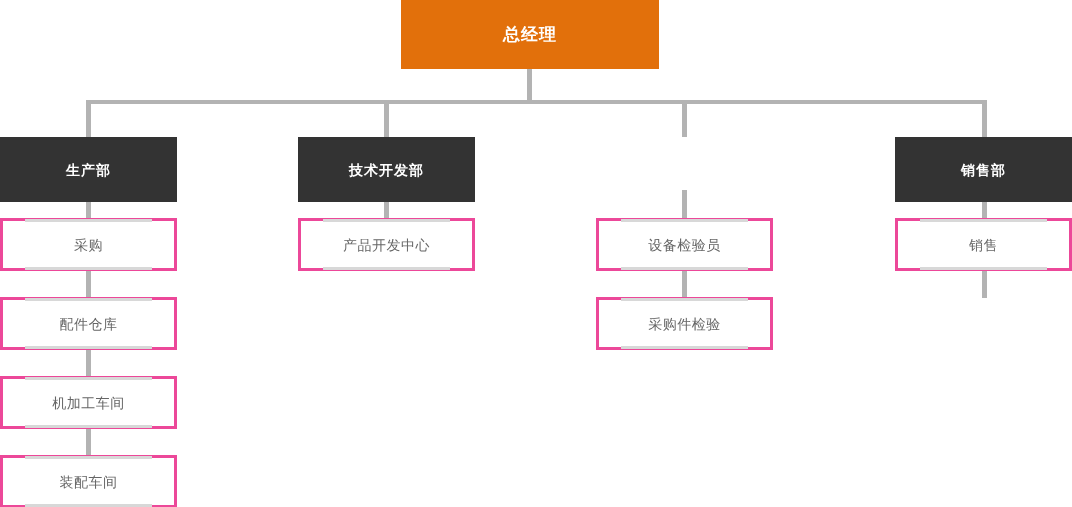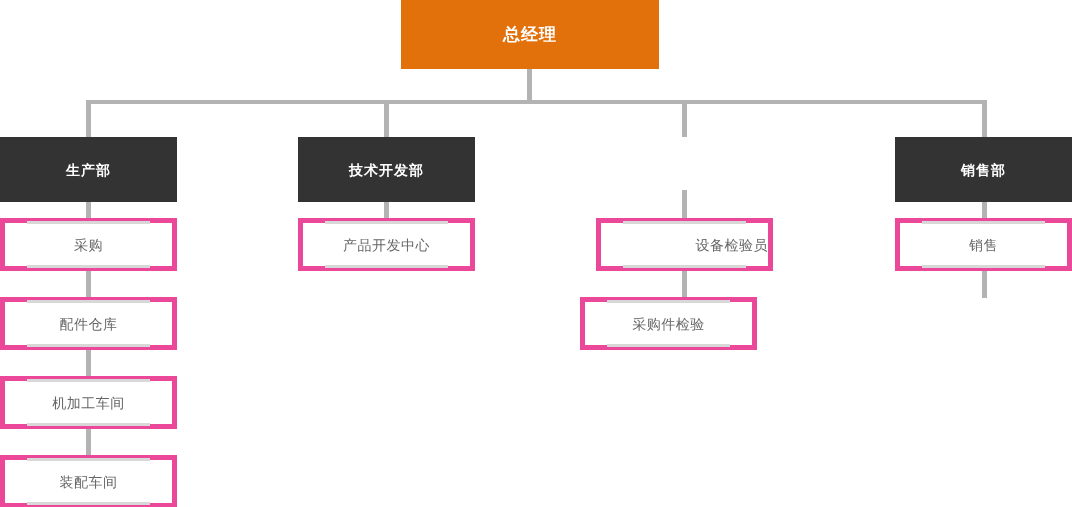--- a/index.html
+++ b/index.html
@@ -66,21 +66,21 @@
     letter-spacing: 1px;
     line-height: 1;
   }
 
   
   .node-leaf {
     position: absolute;
     width: 177px;
     height: 53px;
     background: #ffffff;
-    border: 5px solid #ec4899;
+    border: 3px solid #ec4899;
     display: flex;
     align-items: center;
     justify-content: center;
     box-sizing: border-box;
   }
   .node-leaf::before,
   .node-leaf::after {
     content: "";
     position: absolute;
     left: 22px;
@@ -150,24 +150,24 @@
     <span class="label">机加工车间</span>
   </div>
   <div class="node-leaf" style="left:0px; top:455px;">
     <span class="label">装配车间</span>
   </div>
 
   <div class="node-leaf" style="left:298px; top:218px;">
     <span class="label">产品开发中心</span>
   </div>
 
-  <div class="node-leaf" style="left:596px; top:218px;justify-content:flex-end;">
+  <div class="node-leaf" style="left:596px; top:218px;">
     <span class="label">设备检验员</span>
   </div>
-  <div class="node-leaf" style="left:580px; top:297px;">
+  <div class="node-leaf" style="left:596px; top:297px;">
     <span class="label">采购件检验</span>
   </div>
 
   <div class="node-leaf" style="left:895px; top:218px;">
     <span class="label">销售</span>
   </div>
 
 </div>
 
 </body></html>

